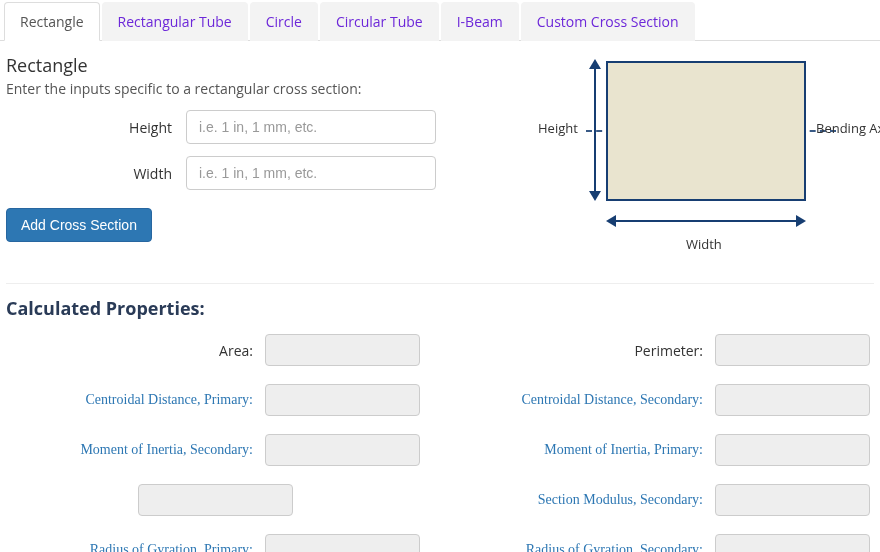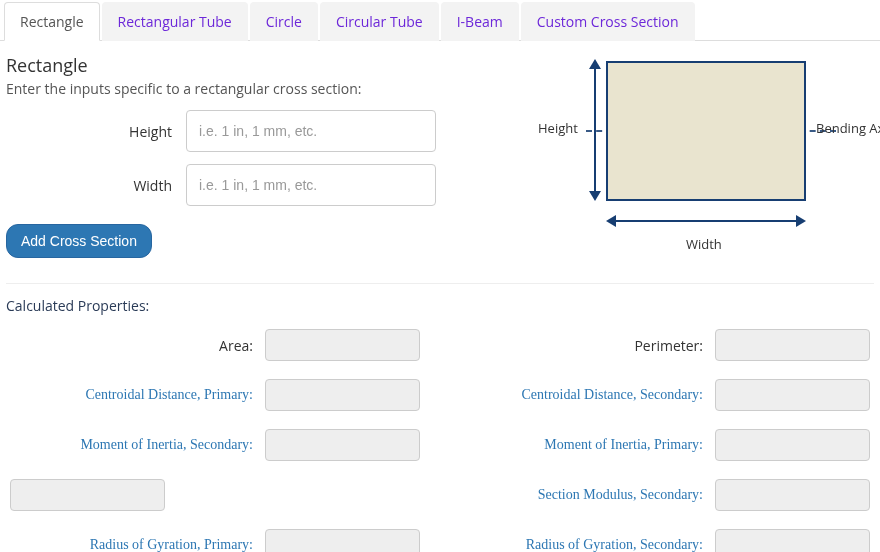--- a/index.html
+++ b/index.html
@@ -69,60 +69,61 @@
   }
   .form-label {
     width: 180px;
     text-align: right;
     padding-right: 14px;
     color: #333;
     font-size: 14px;
   }
   .form-input {
     width: 250px;
-    height: 42px;
+    height: 34px;
     padding: 6px 12px;
     font-size: 14px;
     border: 1px solid #ccc;
     border-radius: 4px;
     color: #555;
     background: #fff;
   }
   .form-input::placeholder { color: #999; }
   .btn-primary {
     background: #2d77b3;
     color: #fff;
     border: 1px solid #2766a0;
-    border-radius: 12px;
+    border-radius: 4px;
     padding: 8px 14px;
     font-size: 14px;
     cursor: pointer;
     margin-top: 6px;
   }
   hr.sep {
     border: none;
     border-top: 1px solid #eee;
     margin: 24px 0 12px 0;
   }
   h3.calc-title {
-    font-size: 14px;
-    font-weight: 400;
+    font-size: 18px;
+    font-weight: 700;
     color: #2a3b57;
     margin: 0 0 14px 0;
   }
   .props {
     display: grid;
     grid-template-columns: 1fr 1fr;
     column-gap: 40px;
     row-gap: 18px;
     padding: 0 4px;
   }
   .prop {
     display: flex;
     align-items: center;
+    justify-content: center;
   }
   .prop-label {
     flex: 1;
     text-align: right;
     padding-right: 12px;
     font-size: 14px;
   }
   .prop-label.link { color: #2d77b3; cursor: pointer; font-family: Liberation Serif, serif; }
   .prop-label.plain { color: #333; }
   .prop-value {

